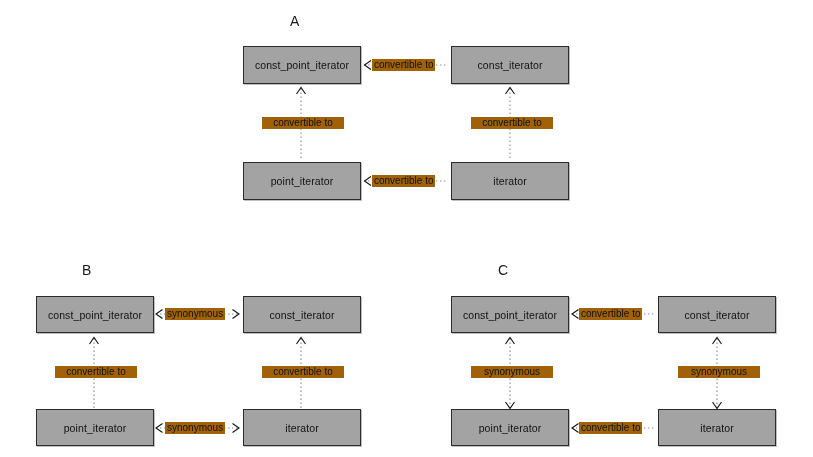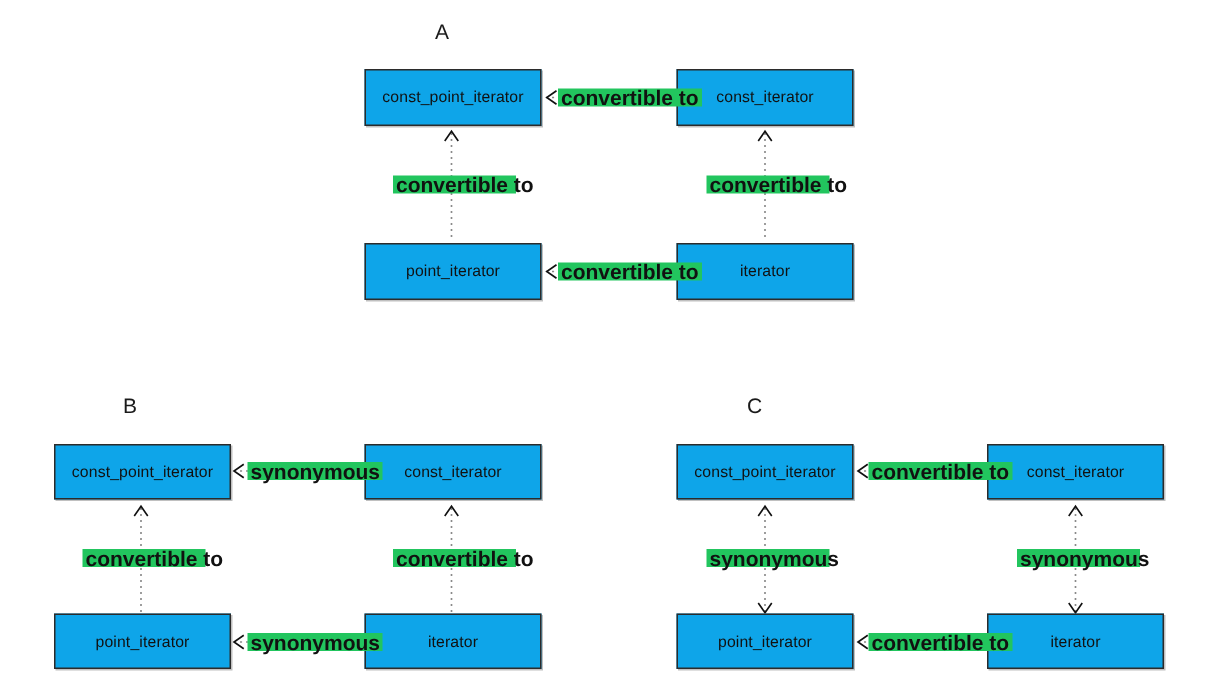--- a/index.html
+++ b/index.html
@@ -29,40 +29,39 @@
     font-size: 14px;
     line-height: 14px;
     color: #1a1a1a;
     letter-spacing: 0.2px;
     font-family: "Liberation Sans", sans-serif;
   }
   .node {
     position: absolute;
     box-sizing: border-box;
     border: 1px solid #2b2b2b;
-    background: #0ea5e9;
+    background: #a3a3a3;
     display: flex;
     align-items: center;
     justify-content: center;
     font-size: 10.5px;
     line-height: 12px;
     color: #111111;
     letter-spacing: 0.1px;
     white-space: nowrap;
     box-shadow: 1px 1px 0 rgba(140,140,140,0.55);
   }
   .edge-label {
     position: absolute;
-    font-size: 14px;
+    font-size: 10px;
     line-height: 12px;
     color: #111111;
     white-space: nowrap;
-    background: #22c55e;
+    background: #a16207;
     padding: 0 2px;
-    font-weight: bold;
   }
   .edge-label.vert {
     text-align: center;
   }
   svg.edges {
     position: absolute;
     left: 0; top: 0;
     width: 813px;
     height: 457px;
     pointer-events: none;

